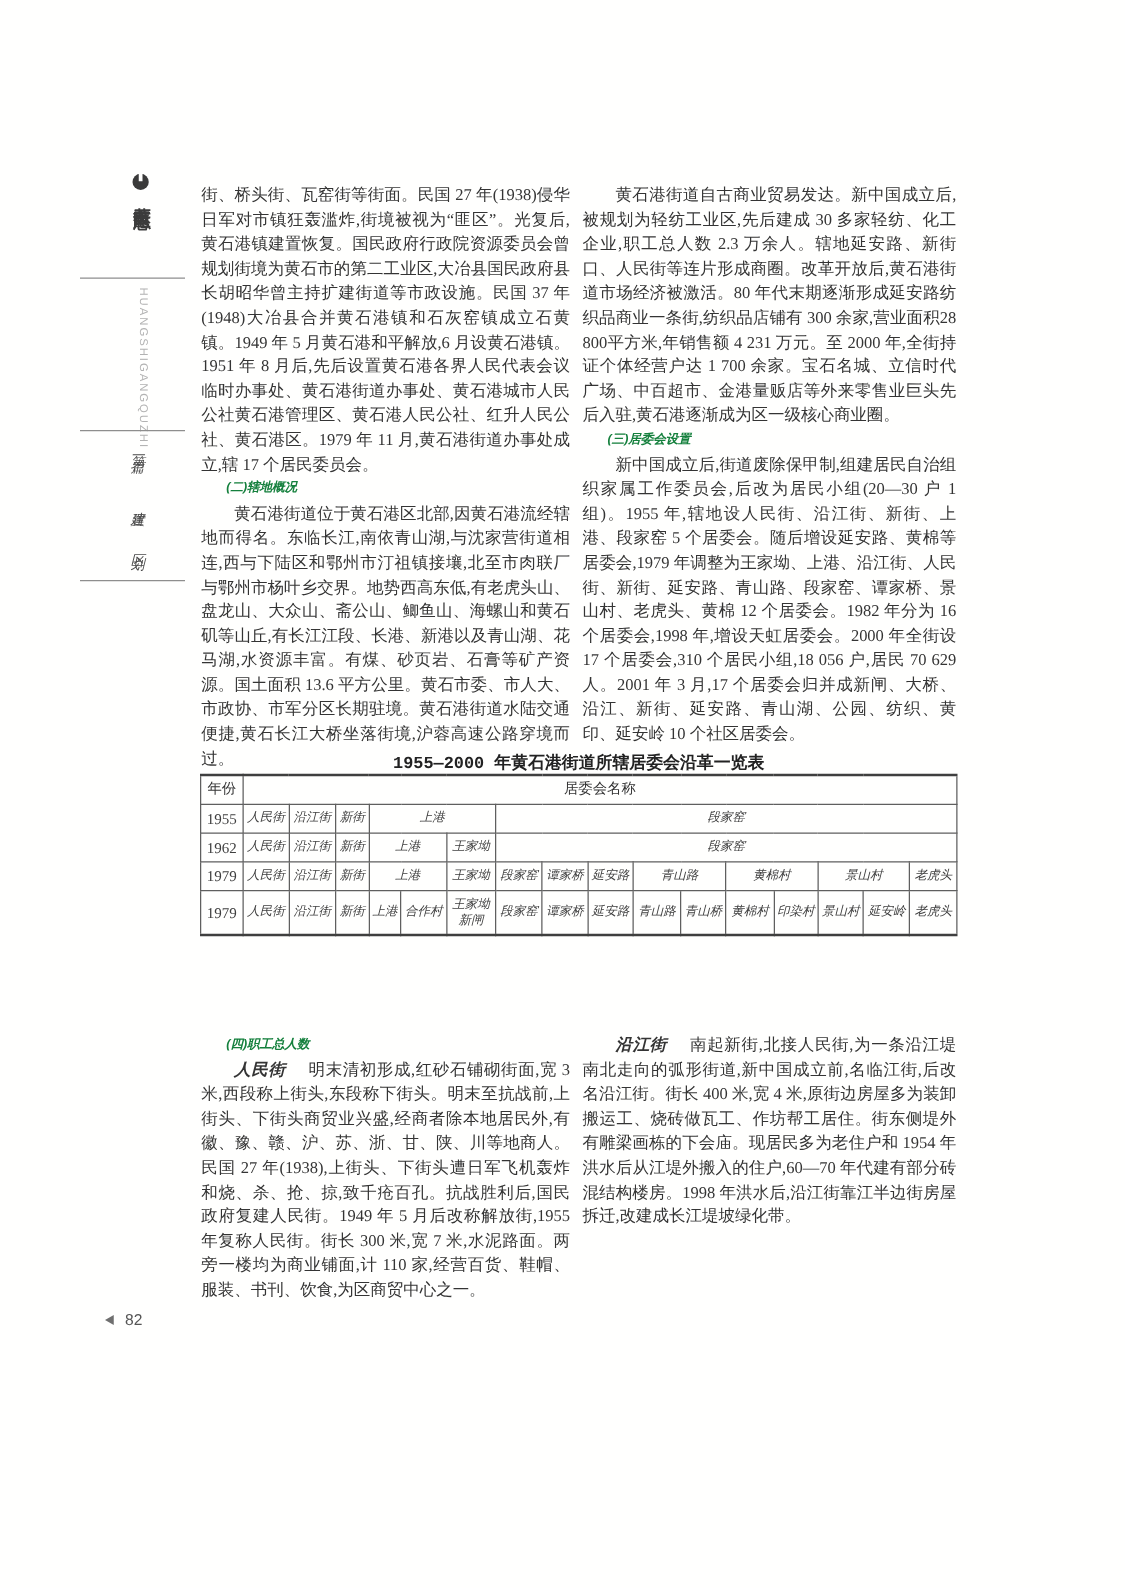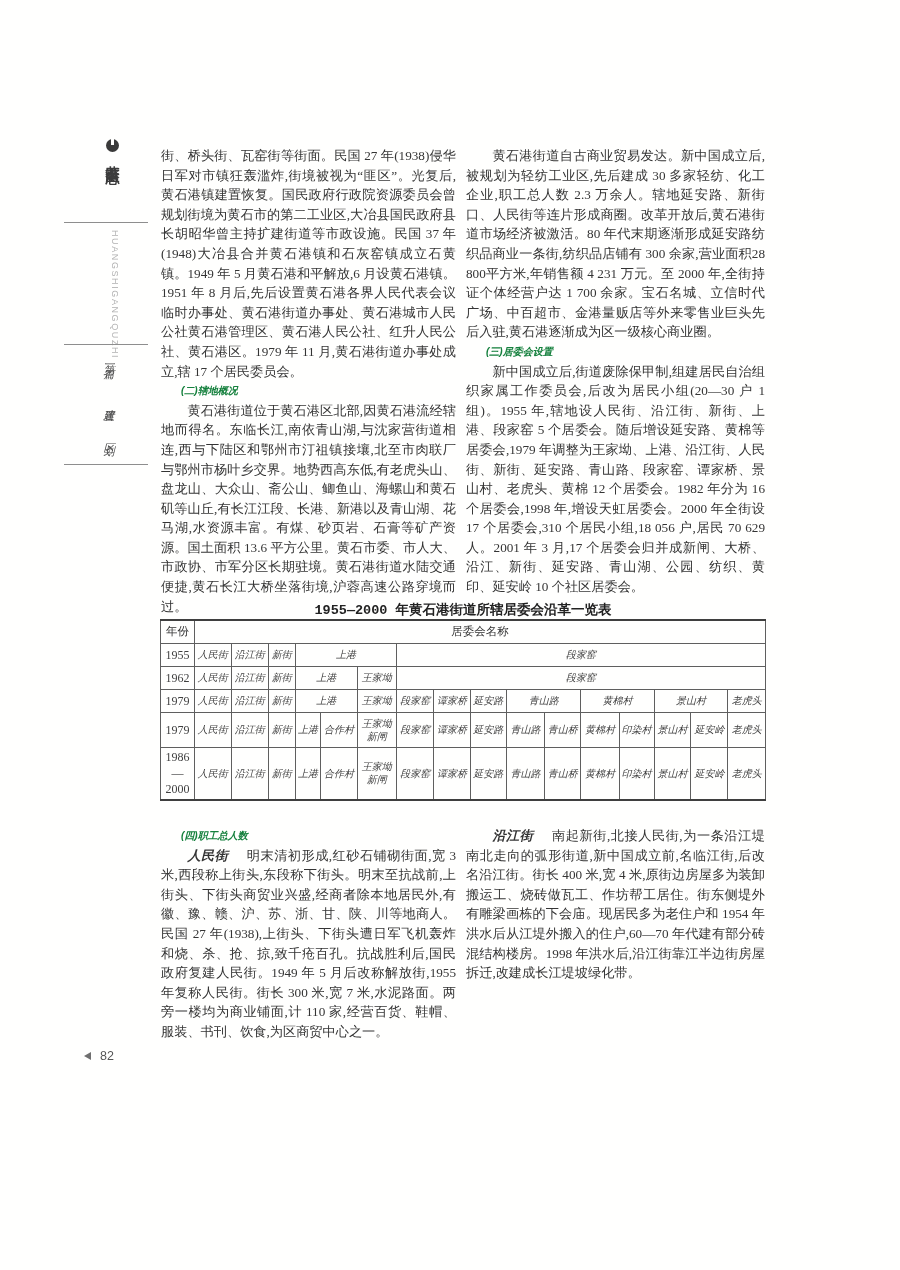--- a/index.html
+++ b/index.html
@@ -194,39 +194,20 @@
         <td>谭家桥</td>
         <td>延安路</td>
         <td>青山路</td>
         <td>青山桥</td>
         <td>黄棉村</td>
         <td>印染村</td>
         <td>景山村</td>
         <td>延安岭</td>
         <td>老虎头</td>
       </tr>
-      <tr class="r-l">
-        <td class="year">1986—2000</td>
-        <td>人民街</td>
-        <td>沿江街</td>
-        <td>新街</td>
-        <td>上港</td>
-        <td>合作村</td>
-        <td>王家坳 新闸</td>
-        <td>段家窑</td>
-        <td>谭家桥</td>
-        <td>延安路</td>
-        <td>青山路</td>
-        <td>青山桥</td>
-        <td>黄棉村</td>
-        <td>印染村</td>
-        <td>景山村</td>
-        <td>延安岭</td>
-        <td>老虎头</td>
-      </tr>
     </tbody>
       </table>
   </div>
 
   <div class="col col-left-bot">
     <p class="sec-heading">(四)职工总人数</p>
     <p><span class="term">人民街</span><span>明末清初形成,红砂石铺砌街面,宽 3 米,西段称上街头,东段称下街头。明末至抗战前,上街头、下街头商贸业兴盛,经商者除本地居民外,有徽、豫、赣、沪、苏、浙、甘、陕、川等地商人。民国 27 年(1938),上街头、下街头遭日军飞机轰炸和烧、杀、抢、掠,致千疮百孔。抗战胜利后,国民政府复建人民街。1949 年 5 月后改称解放街,1955 年复称人民街。街长 300 米,宽 7 米,水泥路面。两旁一楼均为商业铺面,计 110 家,经营百货、鞋帽、服装、书刊、饮食,为区商贸中心之一。</span></p>
   </div>
 
   <div class="col col-right-bot">

